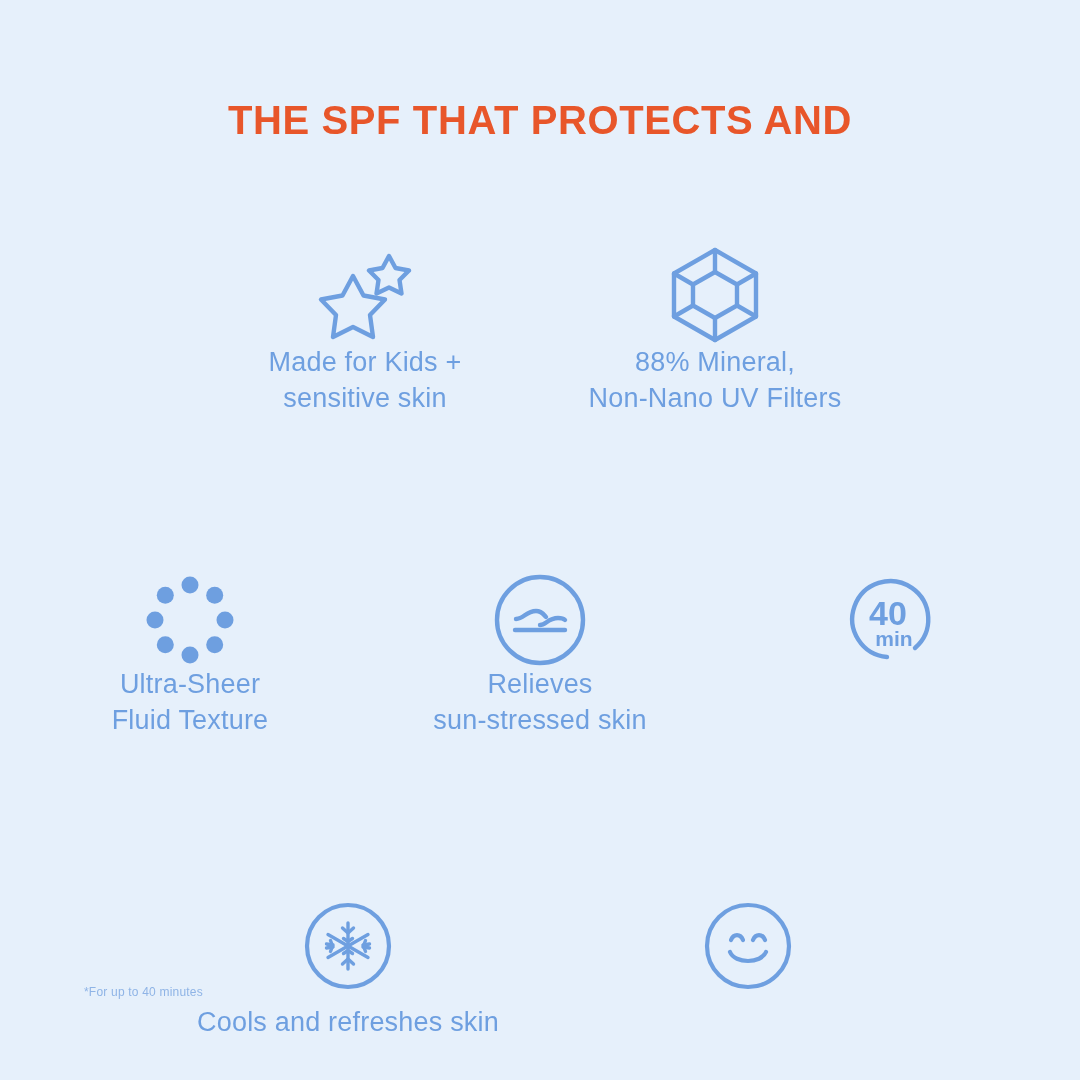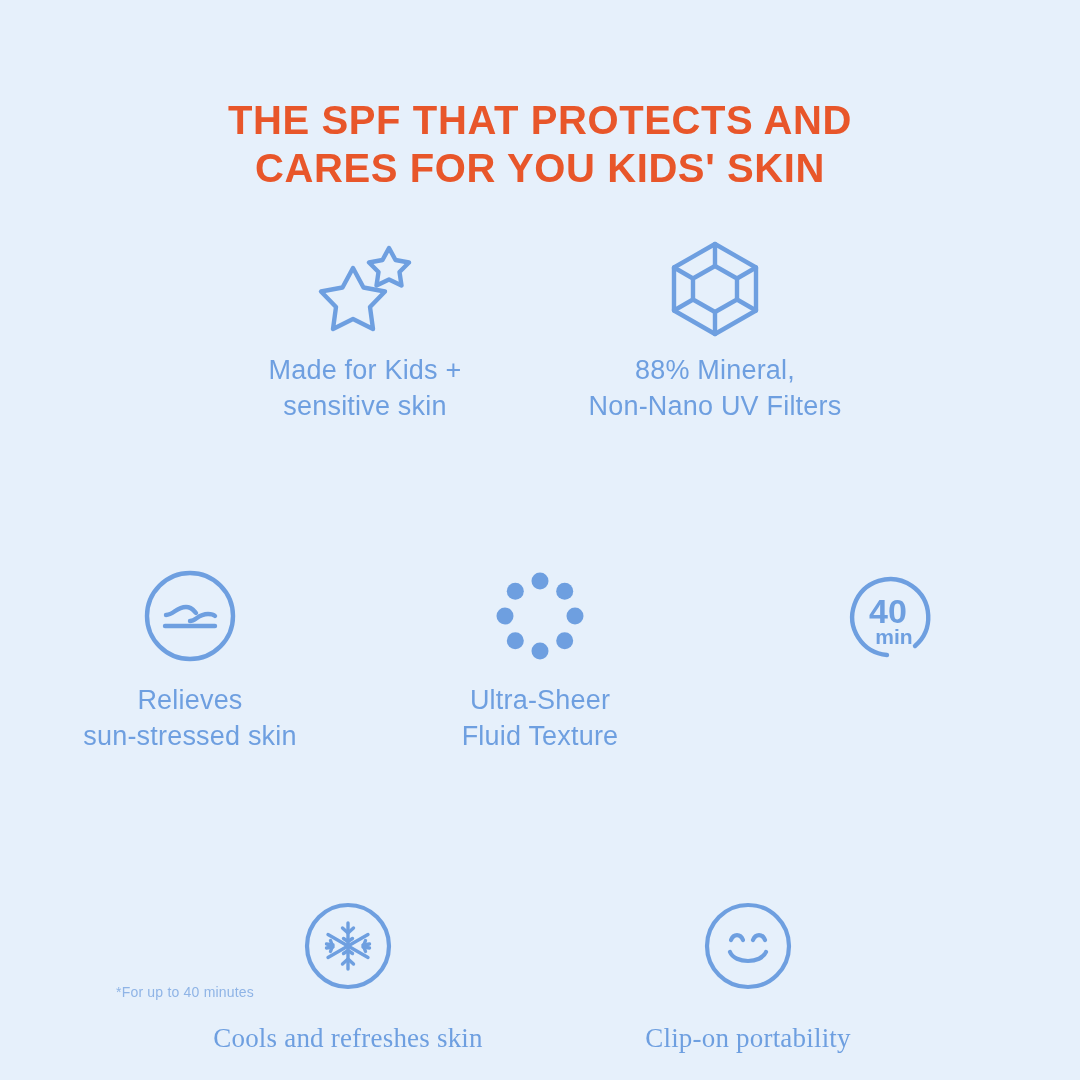--- a/index.html
+++ b/index.html
@@ -43,71 +43,68 @@
     left: 0;
     width: 1080px;
   }
   .row {
     display: flex;
     justify-content: center;
     align-items: flex-start;
   }
   .row-1, .row-2 { width: 1080px; }
   .row-1 .cell, .row-2 .cell { width: 350px; }
-  .row-3 { width: 1080px; padding-left: 16px; box-sizing: border-box; font-family: Liberation Serif, serif; }
+  .row-3 { width: 1080px; padding-left: 16px; box-sizing: border-box; }
   .row-3 .cell { width: 400px; }
 
   .cell {
     display: flex;
     flex-direction: column;
     align-items: center;
     text-align: center;
   }
   .icon-wrap {
     height: 104px;
     display: flex;
-    align-items: flex-start;
+    align-items: flex-end;
     justify-content: center;
   }
   .caption {
     color: #6e9fe0;
     font-size: 27px;
     line-height: 36px;
     font-weight: 400;
     letter-spacing: 0.2px;
-    margin-top: 8px;
     white-space: pre-line;
   }
 
   .row-2 { margin-top: 146px; }
   .row-3 { margin-top: 148px; }
   .row-3 .caption { margin-top: 14px; }
 
   
   .footnote {
     position: absolute;
     left: 84px;
     top: 978px;
     color: #8fb4e6;
-    font-size: 14px;
+    font-size: 12px;
     line-height: 28px;
     letter-spacing: 0.2px;
-    margin-left: 32px;
   }
 
   svg { display: block; }
 </style>
 </head>
 <body>
 
 <div class="page">
 
   <div class="headline">
     <span class="hl-line">THE SPF THAT PROTECTS AND</span>
-    <span class="hl-line">CARES FOR YOU KIDS' SKIN</span>
   </div>
 
   <div class="grid">
 
     <div class="row row-1">
 
       <div class="cell">
         <div class="icon-wrap">
           <svg width="104" height="96" viewBox="0 0 104 96" fill="none" stroke="#6e9fe0" stroke-width="4.4" stroke-linejoin="round" stroke-linecap="round">
             <path d="M40 28 L50.5 47.5 L72 51.5 L57 67 L60 89 L40 79 L20 89 L23 67 L8 51.5 L29.5 47.5 Z"></path>
@@ -135,46 +132,46 @@
         <div class="caption">88% Mineral,
 Non-Nano UV Filters</div>
       </div>
 
     </div>
 
     <div class="row row-2">
 
       <div class="cell">
         <div class="icon-wrap">
-          <svg width="92" height="92" viewBox="0 0 92 92" fill="none" stroke="#6e9fe0" stroke-width="4.4" stroke-linecap="round" stroke-linejoin="round">
-            <circle cx="46" cy="46" r="43"></circle>
-            <path d="M22 45 C30 45 32 37 42 37 C48 37 50 41 52 43"></path>
-            <path d="M46 51 C52 51 54 44 64 44 C68 44 70 45 71 46"></path>
-            <path d="M21 56 L71 56"></path>
-          </svg>
-        </div>
-        <div class="caption">Relieves
-sun-stressed skin</div>
-      </div>
-
-      <div class="cell">
-        <div class="icon-wrap">
           <svg width="92" height="92" viewBox="0 0 92 92" fill="#6e9fe0" stroke="none">
             <circle cx="46" cy="11" r="8.5"></circle>
             <circle cx="70.7" cy="21.3" r="8.5"></circle>
             <circle cx="81" cy="46" r="8.5"></circle>
             <circle cx="70.7" cy="70.7" r="8.5"></circle>
             <circle cx="46" cy="81" r="8.5"></circle>
             <circle cx="21.3" cy="70.7" r="8.5"></circle>
             <circle cx="11" cy="46" r="8.5"></circle>
             <circle cx="21.3" cy="21.3" r="8.5"></circle>
           </svg>
         </div>
         <div class="caption">Ultra-Sheer
 Fluid Texture</div>
+      </div>
+
+      <div class="cell">
+        <div class="icon-wrap">
+          <svg width="92" height="92" viewBox="0 0 92 92" fill="none" stroke="#6e9fe0" stroke-width="4.4" stroke-linecap="round" stroke-linejoin="round">
+            <circle cx="46" cy="46" r="43"></circle>
+            <path d="M22 45 C30 45 32 37 42 37 C48 37 50 41 52 43"></path>
+            <path d="M46 51 C52 51 54 44 64 44 C68 44 70 45 71 46"></path>
+            <path d="M21 56 L71 56"></path>
+          </svg>
+        </div>
+        <div class="caption">Relieves
+sun-stressed skin</div>
       </div>
 
       <div class="cell">
         <div class="icon-wrap">
           <svg width="94" height="94" viewBox="0 0 94 94" fill="none">
             <path d="M72 76 A38 38 0 1 0 44 85" stroke="#6e9fe0" stroke-width="4.4" stroke-linecap="round" fill="none"></path>
             <text x="45" y="53" text-anchor="middle" font-family="Liberation Sans, sans-serif" font-size="34" font-weight="700" fill="#6e9fe0">40</text>
             <text x="51" y="74" text-anchor="middle" font-family="Liberation Sans, sans-serif" font-size="21" font-weight="700" fill="#6e9fe0">min</text>
           </svg>
         </div>
@@ -208,21 +205,20 @@
 
       <div class="cell">
         <div class="icon-wrap">
           <svg width="88" height="88" viewBox="0 0 88 88" fill="none" stroke="#6e9fe0" stroke-width="4.2" stroke-linecap="round" stroke-linejoin="round">
             <circle cx="44" cy="44" r="41"></circle>
             <path d="M27 38 C29.5 31.5 36.5 31.5 39 38"></path>
             <path d="M49 38 C51.5 31.5 58.5 31.5 61 38"></path>
             <path d="M26 50 C31 62 57 62 62 50"></path>
           </svg>
         </div>
-        <div class="caption">Clip-on portability</div>
       </div>
 
     </div>
 
   </div>
 
   <div class="footnote">*For up to 40 minutes</div>
 
 </div>
 

